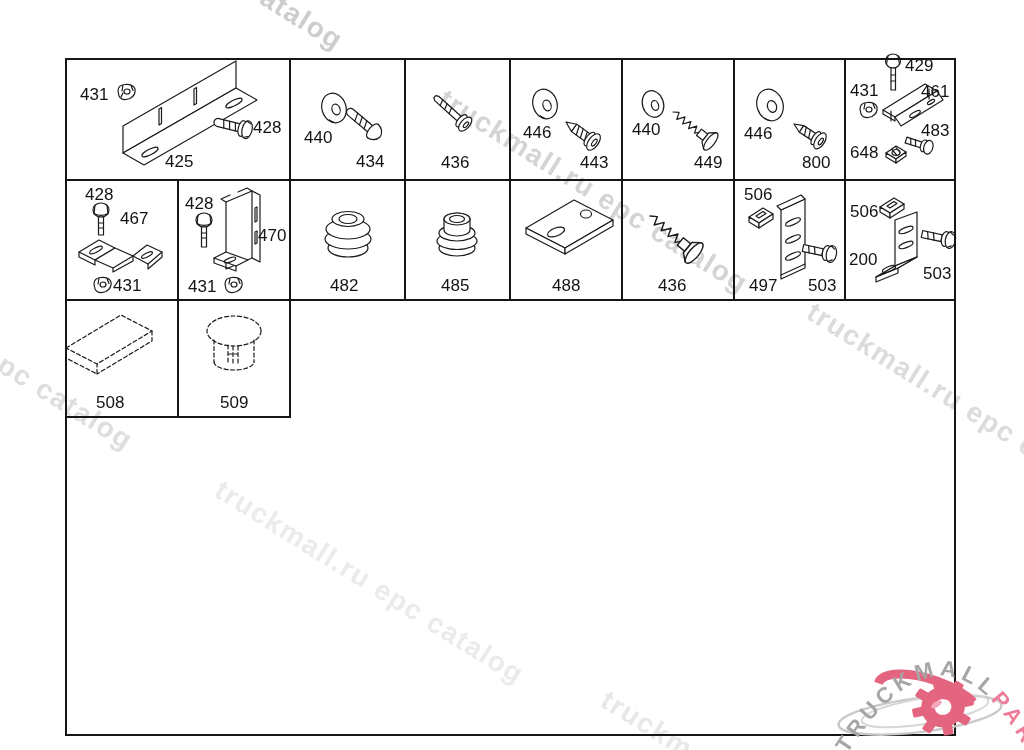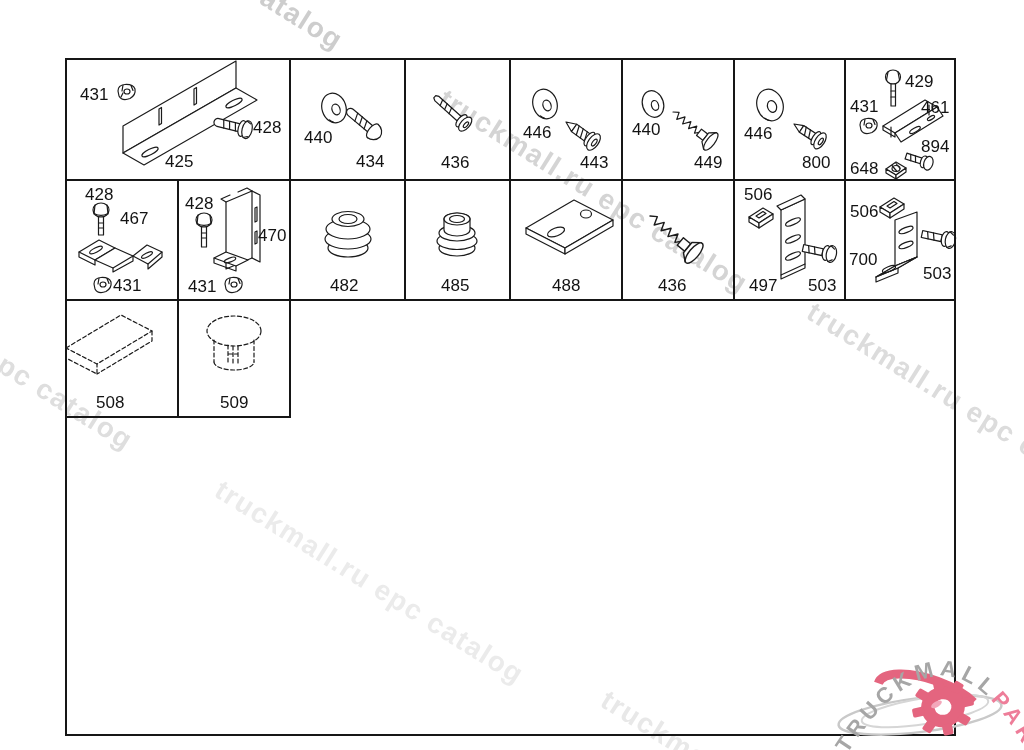--- a/index.html
+++ b/index.html
@@ -176,21 +176,21 @@
         <rect class="f" x="9" y="-4" width="15" height="8"></rect>
         <path d="M12,-4 l3,8 M17,-4 l3,8"></path>
         <ellipse class="f" cx="26" cy="0" rx="3.2" ry="7.5"></ellipse>
         <ellipse class="f" cx="31" cy="0" rx="4.6" ry="9"></ellipse>
         <ellipse cx="32" cy="0" rx="1.7" ry="3.8"></ellipse>
       </g>
     </svg>
     <span class="lbl" style="left:68px;top:95px">800</span>
   </div>
 
-  <div class="cell" style="left:845px;top:66px;width:117px;height:122px">
+  <div class="cell" style="left:845px;top:50px;width:117px;height:122px">
     <svg class="part" style="left:36px;top:2px" width="24" height="46" viewBox="0 0 24 46">
       <ellipse class="f" cx="12" cy="9" rx="7.5" ry="7"></ellipse>
       <path d="M7,4 l-1.5,8 M17,4 l1.5,8"></path>
       <rect class="f" x="10" y="16" width="4.5" height="22"></rect>
       <path d="M10,23 h4.5 M10,29 h4.5"></path>
     </svg>
     <span class="lbl" style="left:60px;top:6px">429</span>
     <span class="lbl" style="left:5px;top:31px">431</span>
     <svg class="part" style="left:12px;top:50px" width="24" height="22" viewBox="0 0 24 22">
       <path class="f" d="M3,9 Q3,3 10,2.5 Q18,2 20,7 Q21,13 15,16.5 Q7,19.5 4,14 Z"></path>
@@ -199,21 +199,21 @@
     </svg>
     <svg class="part" style="left:28px;top:26px" width="78" height="64" viewBox="0 0 78 64">
       <path class="f" d="M10,34 L52,8 L64,15 L22,41 Z"></path>
       <path class="f" d="M22,41 L64,15 L70,24 L28,50 Z"></path>
       <path d="M56,13 l0,10 M18,35 l0,10"></path>
       <ellipse cx="42" cy="38" rx="6" ry="2" transform="rotate(-30 42 38)"></ellipse>
       <ellipse cx="58" cy="26" rx="4" ry="1.6" transform="rotate(-30 58 26)"></ellipse>
       <path d="M10,34 L10,38 L22,45 L22,41"></path>
     </svg>
     <span class="lbl" style="left:76px;top:32px">461</span>
-    <span class="lbl" style="left:76px;top:71px">894</span>
+    <span class="lbl" style="left:76px;top:71px">483</span>
     <svg class="part" style="left:58px;top:82px" width="34" height="28" viewBox="0 0 34 28">
       <g transform="translate(3,8) rotate(18)">
         <rect class="f" x="0" y="-3" width="16" height="6"></rect>
         <path d="M4,-3 l2,6 M9,-3 l2,6"></path>
         <ellipse class="f" cx="19" cy="0" rx="3.5" ry="6"></ellipse>
         <ellipse class="f" cx="23.5" cy="0" rx="4.5" ry="7"></ellipse>
       </g>
     </svg>
     <span class="lbl" style="left:5px;top:93px">648</span>
     <svg class="part" style="left:38px;top:92px" width="26" height="24" viewBox="0 0 26 24">
@@ -362,21 +362,21 @@
     </svg>
     <svg class="part" style="left:22px;top:30px" width="60" height="80" viewBox="0 0 60 80">
       <path class="f" d="M28,10 L50,2 L50,47 L28,56 Z"></path>
       <ellipse cx="39" cy="20" rx="7.5" ry="2.6" transform="rotate(-22 39 20)"></ellipse>
       <ellipse cx="39" cy="35" rx="7.5" ry="2.6" transform="rotate(-22 39 35)"></ellipse>
       <path class="f" d="M28,56 L50,47 L31,58 L9,67 Z"></path>
       <path class="f" d="M9,67 L28,56 L50,47 L31,58 Z"></path>
       <path d="M9,67 L9,72 L31,63 L31,58"></path>
       <ellipse cx="22" cy="59" rx="7" ry="2.4" transform="rotate(-22 22 59)"></ellipse>
     </svg>
-    <span class="lbl" style="left:4px;top:70px">700</span>
+    <span class="lbl" style="left:4px;top:70px">200</span>
     <svg class="part" style="left:74px;top:44px" width="40" height="32" viewBox="0 0 40 32">
       <g transform="translate(3,10) rotate(12)">
         <rect class="f" x="0" y="-3.5" width="20" height="7"></rect>
         <path d="M5,-3.5 l2,7 M11,-3.5 l2,7"></path>
         <ellipse class="f" cx="24" cy="0" rx="4" ry="7.5"></ellipse>
         <ellipse class="f" cx="29" cy="0" rx="5" ry="8.5"></ellipse>
         <path d="M27,-8 l4,2.5 M27,8 l4,-2.5"></path>
       </g>
     </svg>
     <span class="lbl" style="left:78px;top:84px">503</span>

